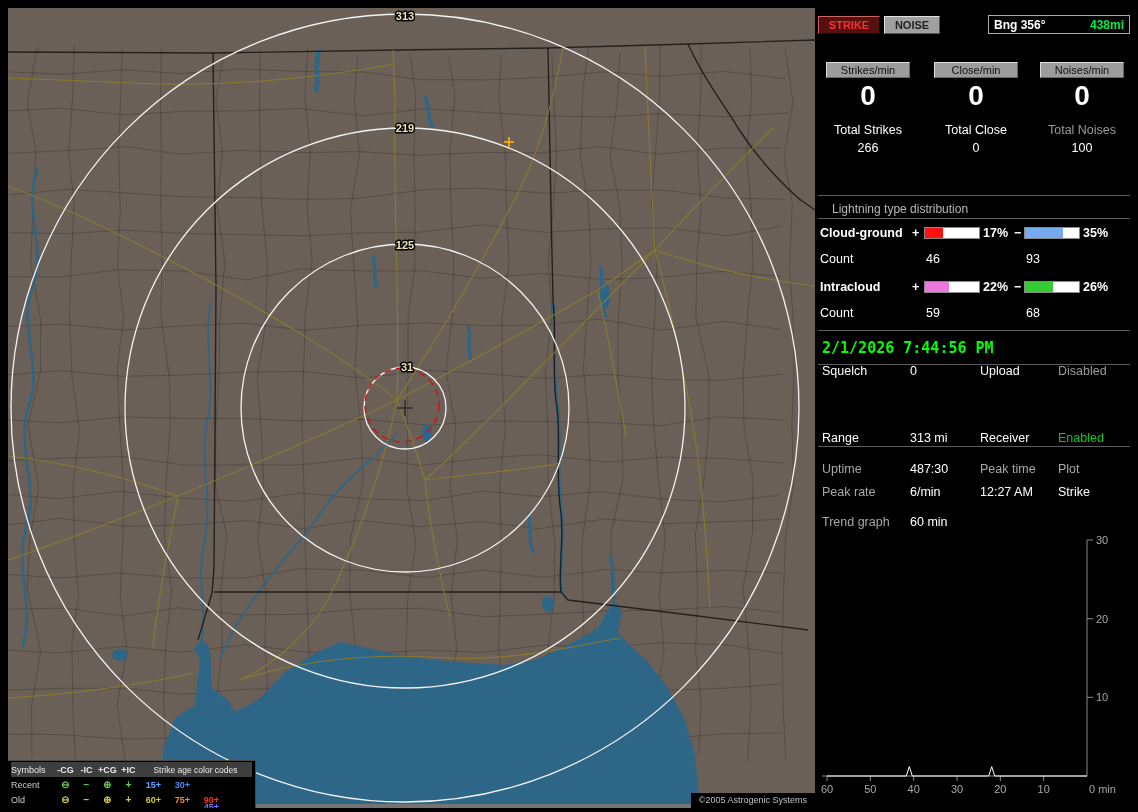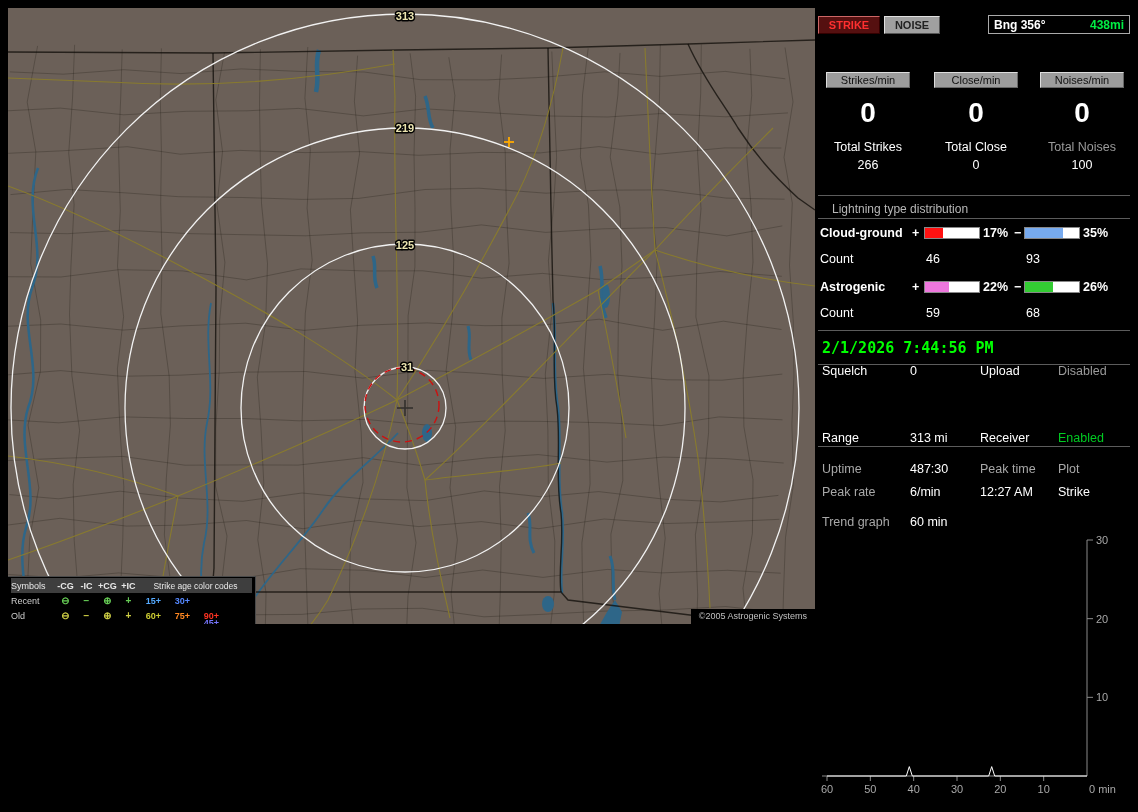--- a/index.html
+++ b/index.html
@@ -1,19 +1,19 @@
 <!DOCTYPE html>
 <html><head>
 <meta charset="utf-8">
 <style>
   *{margin:0;padding:0;box-sizing:border-box;}
   html,body{width:1138px;height:812px;background:#000;overflow:hidden;
     font-family:"Liberation Sans",sans-serif;position:relative;}
   
-  #map-wrap{position:absolute;left:8px;top:8px;width:807px;height:616px;background:#5eead4;overflow:hidden;}
+  #map-wrap{position:absolute;left:8px;top:8px;width:807px;height:800px;background:#737373;overflow:hidden;}
   #map-svg{position:absolute;left:0;top:0;}
   .ring-lab text{fill:#ece5b0;font:bold 11px "Liberation Sans",sans-serif;text-anchor:middle;
     paint-order:stroke;stroke:#000;stroke-width:3px;stroke-linejoin:round;}
   #counties{fill:none;stroke:rgba(28,22,16,.38);stroke-width:.7;}
   
   #legend{position:absolute;left:0;bottom:0;width:248px;height:48px;background:#000;
     border-top:1px solid #4a4a4a;border-right:1px solid #4a4a4a;font-size:9px;color:#ccc;padding:1px 3px;}
   .lg-row{display:flex;align-items:center;height:15px;}
   .lg-head{background:#3e3e3e;color:#e8e8e8;}
   .lg-label{width:44px;}
@@ -23,21 +23,21 @@
   .lg-age-head{flex:1;text-align:center;font-size:8.5px;}
   #copyright{position:absolute;right:0;bottom:0;background:#000;color:#c0c0c0;font-size:9px;padding:2px 8px 3px;}
   
   #panel{position:absolute;left:818px;top:0;width:312px;height:699px;color:#fff;font-size:12.5px;}
   .btn{position:absolute;height:18px;line-height:16px;text-align:center;font-size:11px;font-weight:bold;border:1px solid;}
   #strike-btn{left:0;top:16px;width:62px;background:#551010;color:#ff3030;border-color:#cc6666 #330000 #330000 #cc6666;cursor:pointer;}
   #noise-btn{left:66px;top:16px;width:56px;background:#a0a0a0;color:#222;border-color:#e0e0e0 #555 #555 #e0e0e0;cursor:pointer;}
   #bng-box{position:absolute;left:170px;top:15px;width:142px;height:19px;border:1px solid #aaa;background:#000;
     display:flex;justify-content:space-between;align-items:center;padding:0 5px;font-weight:bold;font-size:12px;}
   .rate-col{position:absolute;top:62px;width:100px;text-align:center;}
-  .rate-head{margin:10px 8px;height:16px;line-height:15px;background:#9c9c9c;color:#111;font-size:11px;
+  .rate-head{margin:0 8px;height:16px;line-height:15px;background:#9c9c9c;color:#111;font-size:11px;
     border:1px solid;border-color:#dddddd #666 #666 #dddddd;}
   .rate-val{margin-top:3px;font-size:28px;font-weight:bold;line-height:30px;}
   .total-lab{margin-top:12px;font-size:12.5px;}
   .total-val{margin-top:4px;font-size:12.5px;}
   .divider{position:absolute;left:0;width:312px;border-top:1px solid #5c5c5c;}
   #dist-title{position:absolute;left:14px;top:202px;color:#b8b8b8;font-size:12px;}
   .dist-row{position:absolute;left:0;width:312px;height:16px;}
   .d-name{position:absolute;left:2px;font-weight:bold;}
   .d-sign{position:absolute;font-weight:bold;}
   .d-bar{position:absolute;top:1px;width:56px;height:12px;background:#fff;border:1px solid #888;}
@@ -262,21 +262,21 @@
       </span>
     <span class="d-pct" style="left:265px">35%</span>
   </div>
   <div class="dist-row" style="top:252px">
     <span class="d-name" style="font-weight:normal">Count</span>
     <span class="d-count" style="left:108px">46</span>
     <span class="d-count" style="left:208px">93</span>
   </div>
 
   <div class="dist-row" style="top:280px">
-    <span class="d-name">Astrogenic</span>
+    <span class="d-name">Intracloud</span>
     <span class="d-sign" style="left:94px">+</span>
     <span class="d-bar" style="left:106px">
         <span class="barfill" style="width: 44%; background: rgb(238, 119, 221);"></span>
       </span>
     <span class="d-pct" style="left:165px">22%</span>
     <span class="d-sign" style="left:196px">−</span>
     <span class="d-bar" style="left:206px">
         <span class="barfill" style="width: 52%; background: rgb(51, 204, 51);"></span>
       </span>
     <span class="d-pct" style="left:265px">26%</span>

